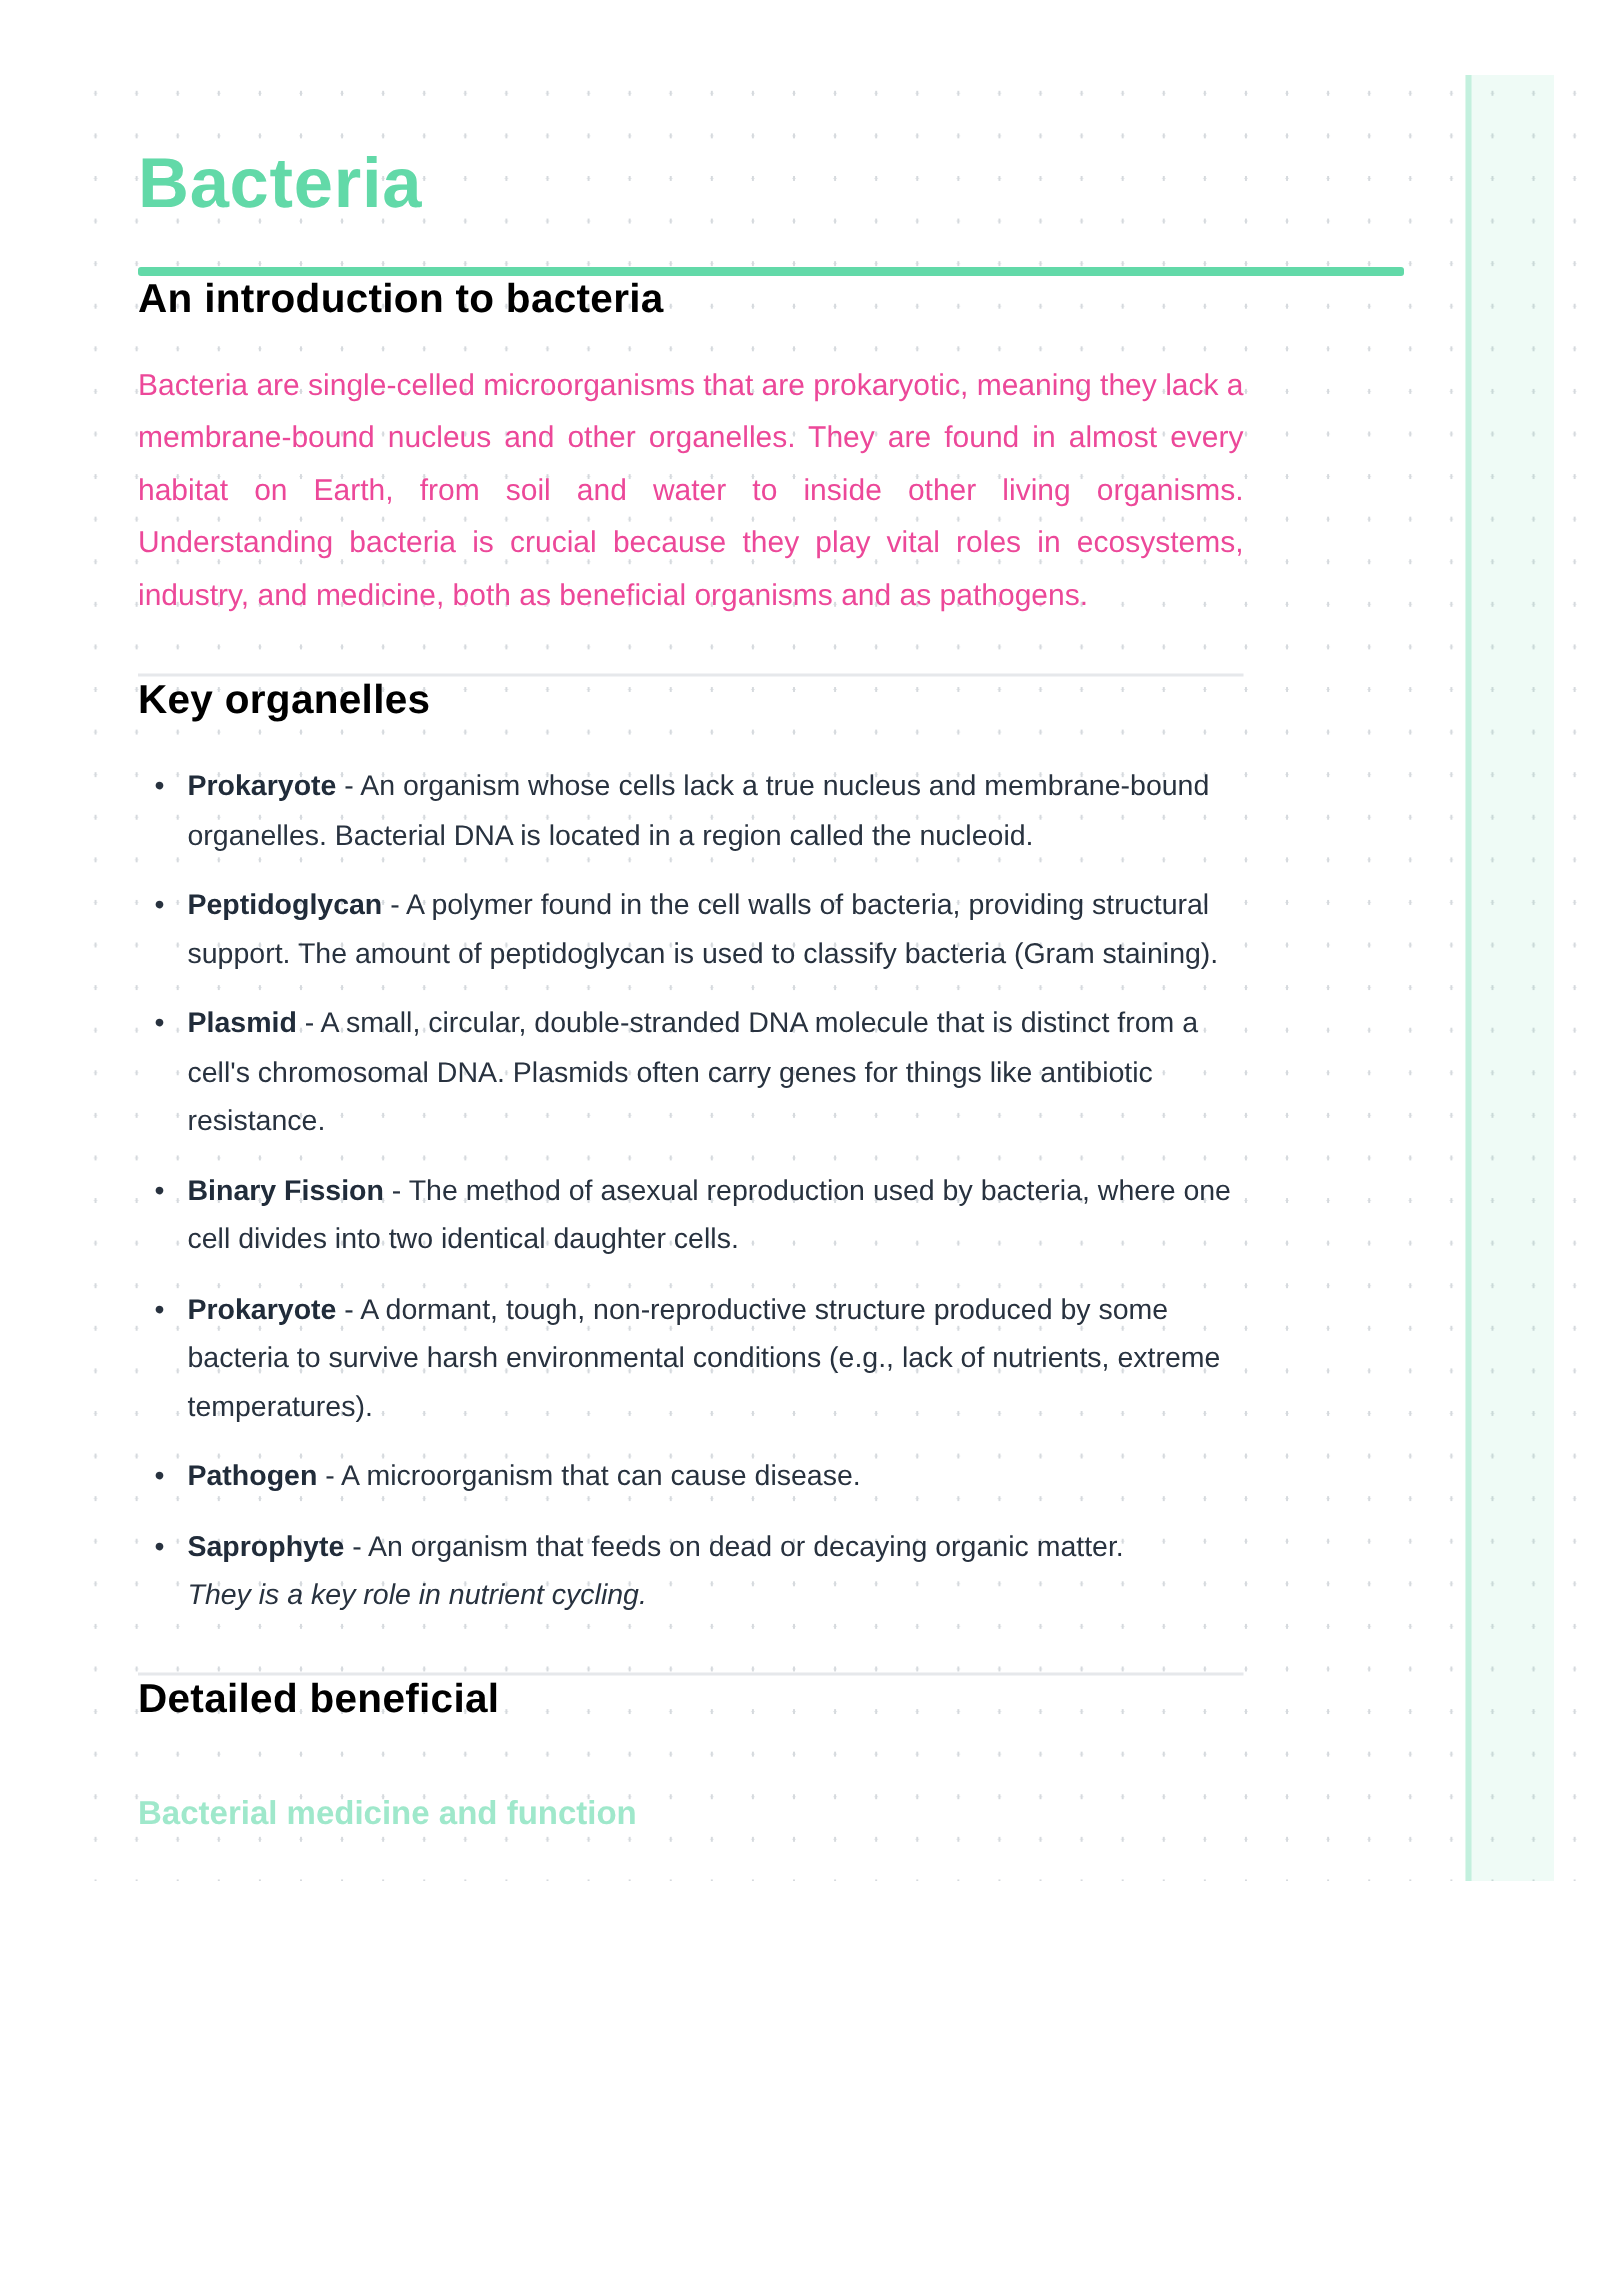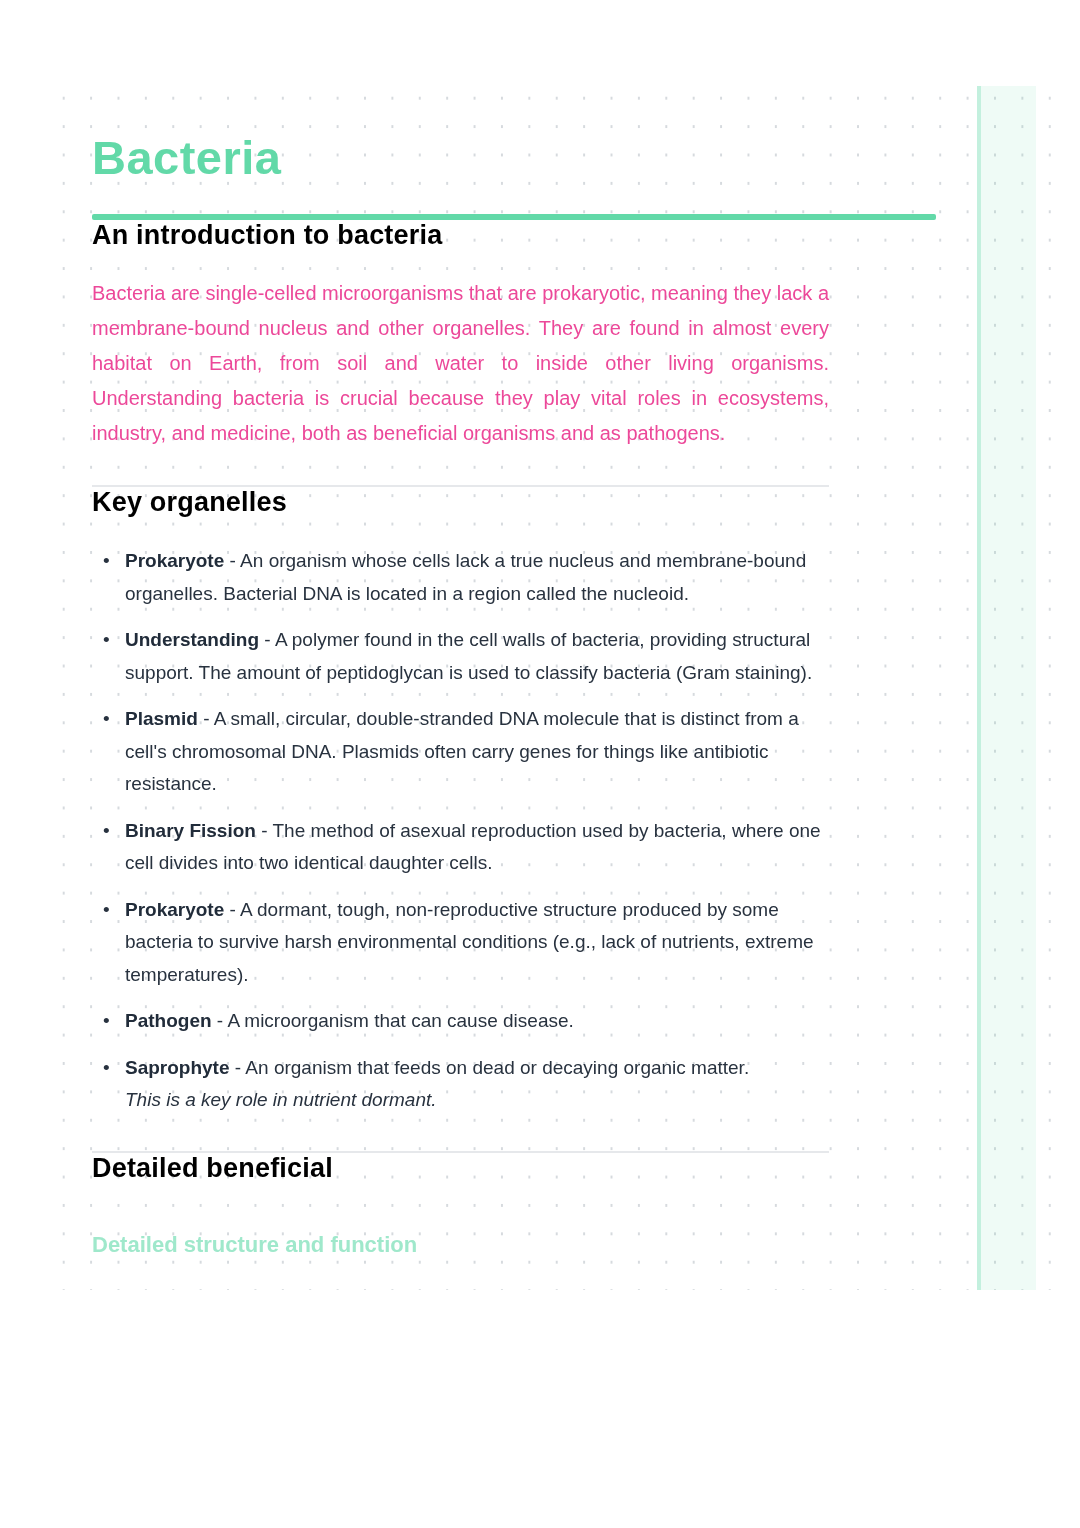--- a/index.html
+++ b/index.html
@@ -1,20 +1,19 @@
 <!DOCTYPE html>
 <html><head>
 <meta charset="utf-8">
 <style>
   html,body { margin:0; padding:0; background:#ffffff; }
   .page {
     position:relative; width:1080px; height:1254px;
     background:#ffffff; overflow:hidden;
     font-family:"Liberation Sans","DejaVu Sans",sans-serif;
-    margin-top:36px;
   }
   
   .dots {
     position:absolute; left:50px; top:48px; width:1012px; height:1450px;
     background-image: radial-gradient(ellipse 1.5px 2.3px at center, #d6dade 62%, rgba(214,218,222,0) 70%);
     background-size:27.4px 28.4px;
     z-index:0;
   }
   
   .strip {
@@ -81,28 +80,28 @@
     <div class="rule"></div>
 
     <h2 class="section mt-intro">An introduction to bacteria</h2>
     <p class="body">Bacteria are single-celled microorganisms that are prokaryotic, meaning they lack a membrane-bound nucleus and other organelles. They are found in almost every habitat on Earth, from soil and water to inside other living organisms. Understanding bacteria is crucial because they play vital roles in ecosystems, industry, and medicine, both as beneficial organisms and as pathogens.</p>
 
     <hr class="divider">
 
     <h2 class="section mt-defs">Key organelles</h2>
     <ul class="defs">
         <li><span class="marker">•</span><strong>Prokaryote</strong> - An organism whose cells lack a true nucleus and membrane-bound organelles. Bacterial DNA is located in a region called the nucleoid.</li>
-        <li><span class="marker">•</span><strong>Understanding</strong> - A polymer found in the cell walls of bacteria, providing structural support. The amount of peptidoglycan is used to classify bacteria (Gram staining).</li>
+        <li><span class="marker">•</span><strong>Peptidoglycan</strong> - A polymer found in the cell walls of bacteria, providing structural support. The amount of peptidoglycan is used to classify bacteria (Gram staining).</li>
         <li><span class="marker">•</span><strong>Plasmid</strong> - A small, circular, double-stranded DNA molecule that is distinct from a cell's chromosomal DNA. Plasmids often carry genes for things like antibiotic resistance.</li>
         <li><span class="marker">•</span><strong>Binary Fission</strong> - The method of asexual reproduction used by bacteria, where one cell divides into two identical daughter cells.</li>
         <li><span class="marker">•</span><strong>Prokaryote</strong> - A dormant, tough, non-reproductive structure produced by some bacteria to survive harsh environmental conditions (e.g., lack of nutrients, extreme temperatures).</li>
         <li><span class="marker">•</span><strong>Pathogen</strong> - A microorganism that can cause disease.</li>
-        <li><span class="marker">•</span><strong>Saprophyte</strong> - An organism that feeds on dead or decaying organic matter.<em class="note">This is a key role in nutrient dormant.</em></li>
+        <li><span class="marker">•</span><strong>Saprophyte</strong> - An organism that feeds on dead or decaying organic matter.<em class="note">They is a key role in nutrient cycling.</em></li>
       </ul>
 
     <hr class="divider">
 
     <h2 class="section mt-detail">Detailed beneficial</h2>
-    <h3 class="subsection">Detailed structure and function</h3>
+    <h3 class="subsection">Bacterial medicine and function</h3>
   </div>
 
   <div class="copyright">(c) Knowunity 2025</div>
 </div>
 
 </body></html>

